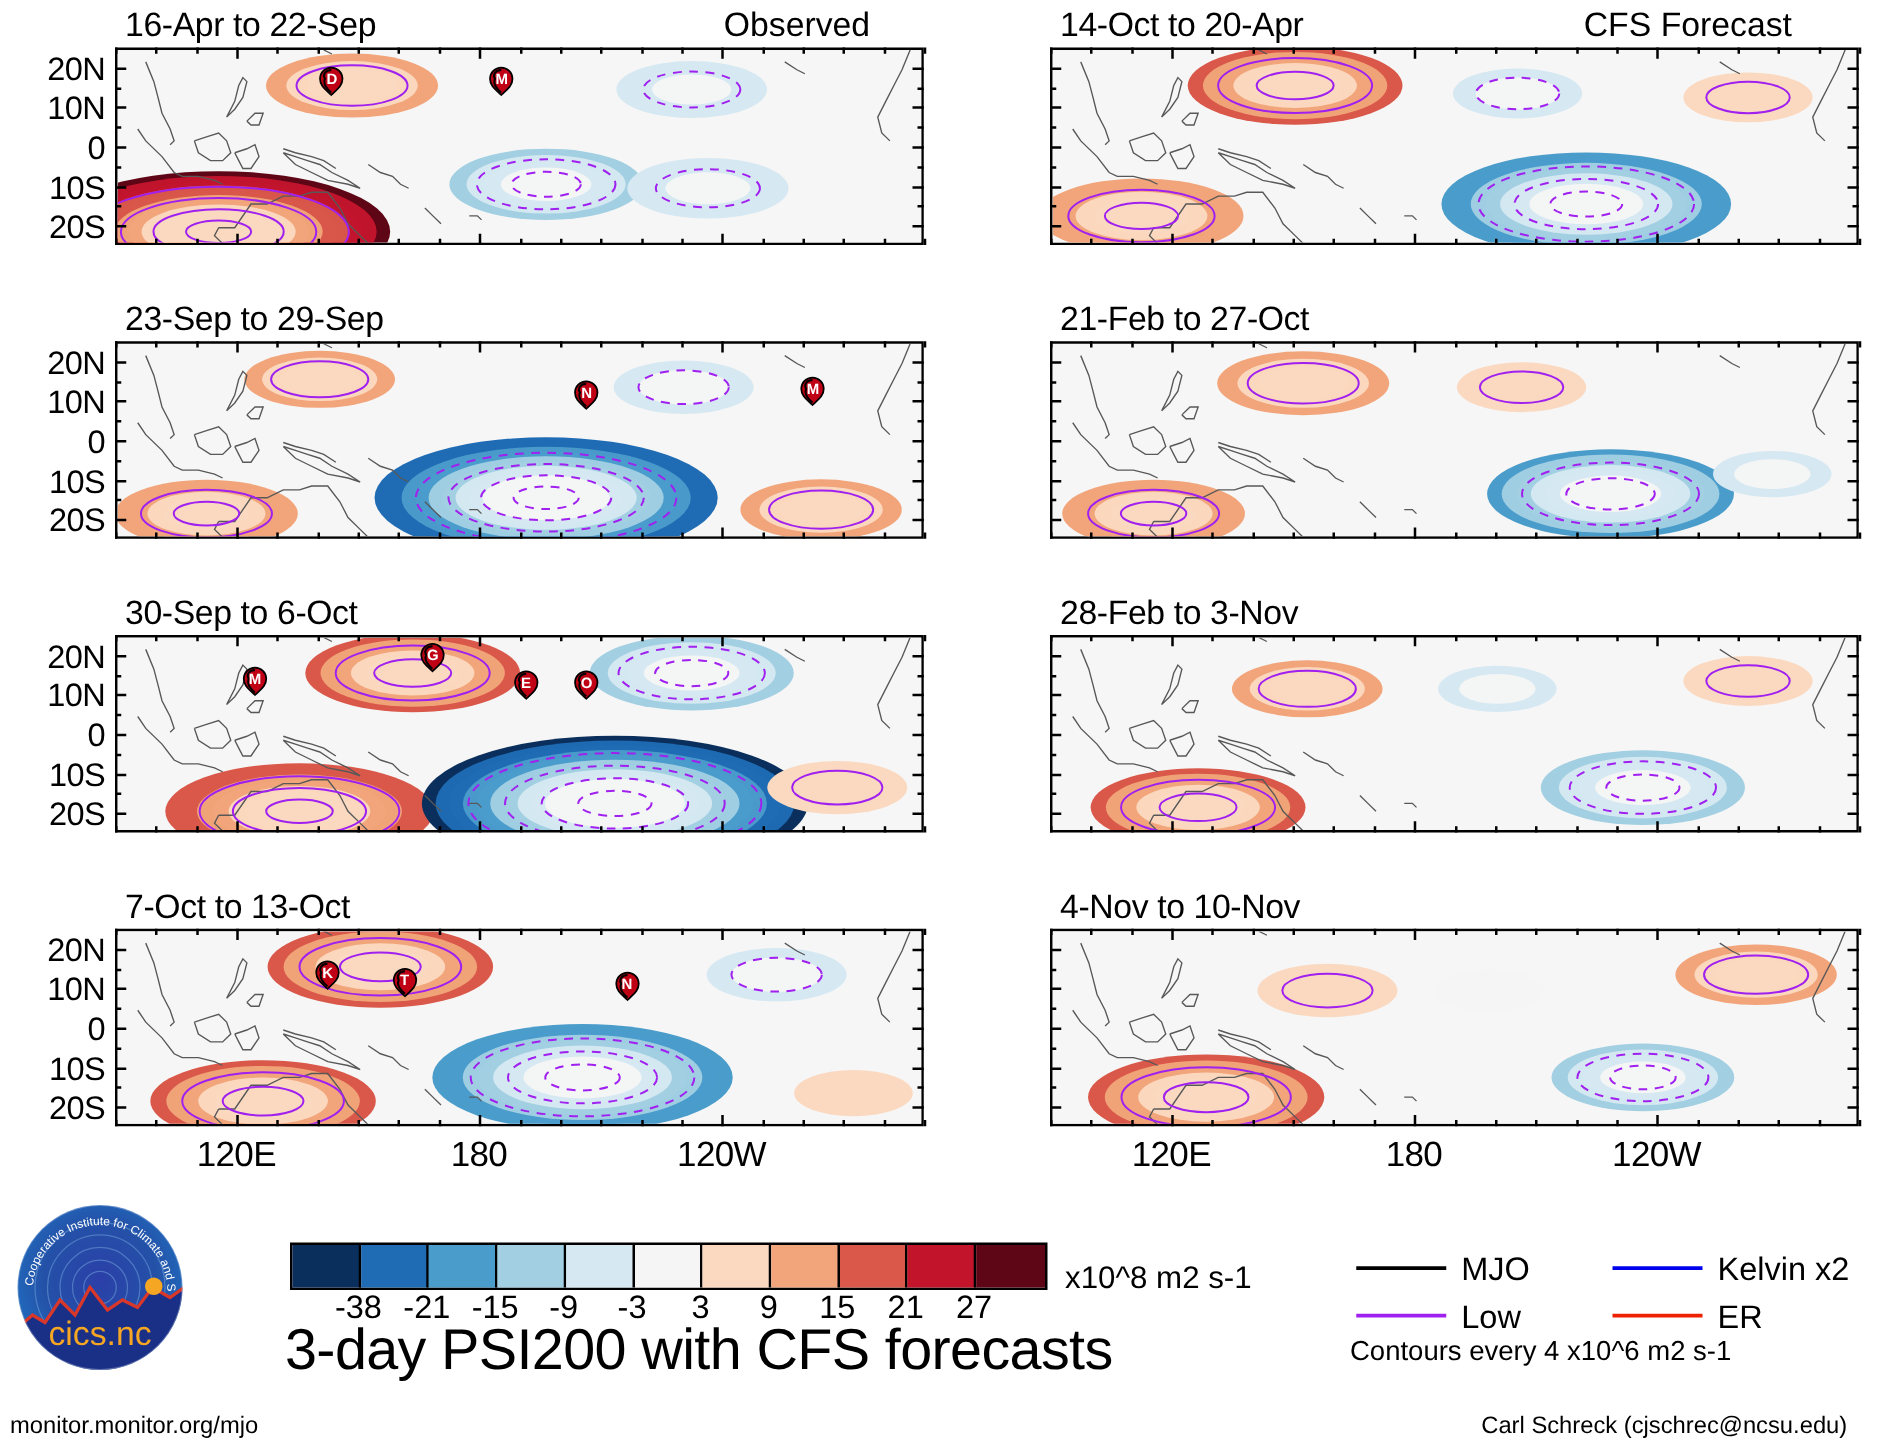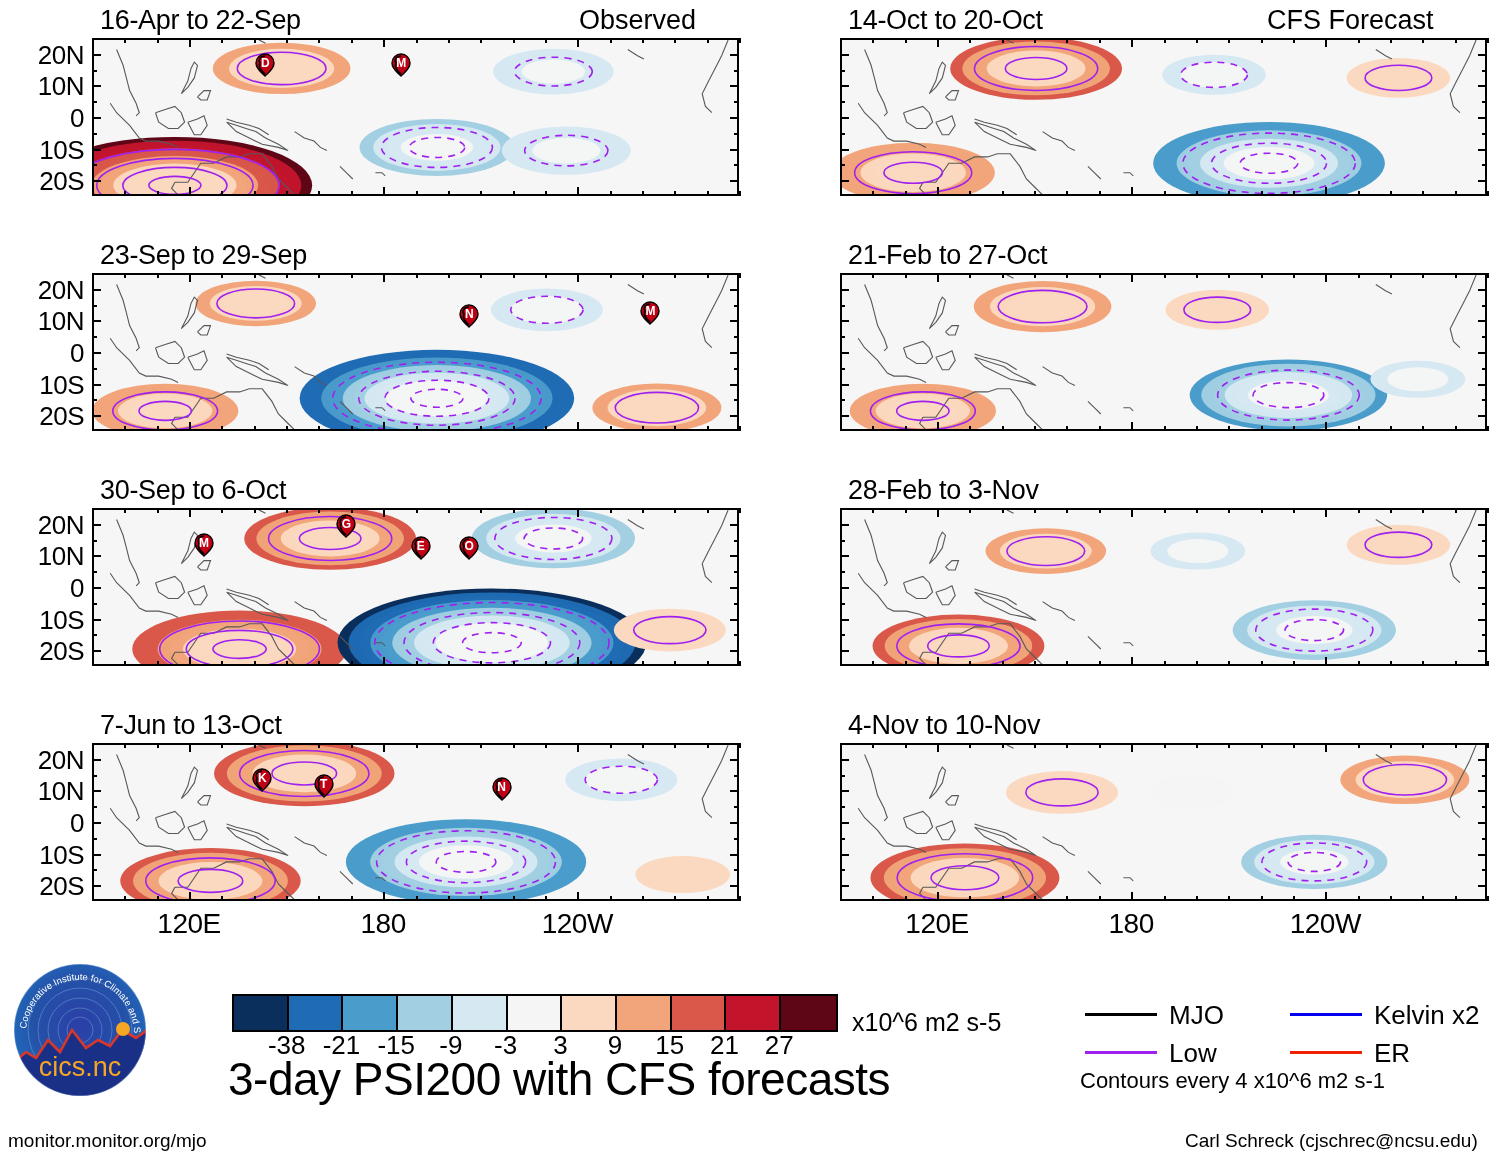--- a/index.html
+++ b/index.html
@@ -477,21 +477,21 @@
       <div class="tick" style="left: 92px; top: 571.2px; height: 2px; width: 5px;"></div>
       <div class="tick" style="left: 734px; top: 571.2px; height: 2px; width: 5px;"></div>
       <div class="tick" style="left: 92px; top: 555.4px; height: 2px; width: 9px;"></div>
       <div class="tick" style="left: 730px; top: 555.4px; height: 2px; width: 9px;"></div>
       <div class="tick" style="left: 92px; top: 539.6px; height: 2px; width: 5px;"></div>
       <div class="tick" style="left: 734px; top: 539.6px; height: 2px; width: 5px;"></div>
       <div class="tick" style="left: 92px; top: 523.8px; height: 2px; width: 9px;"></div>
       <div class="tick" style="left: 730px; top: 523.8px; height: 2px; width: 9px;"></div>
     </div>
     <div class="panel" style="left: 0px; top: 0px;">
-      <div class="ptitle" style="left: 100px; top: 710px;">7-Jun to 13-Oct</div>
+      <div class="ptitle" style="left: 100px; top: 710px;">7-Oct to 13-Oct</div>
       <div class="map" style="left: 92px; top: 743px; width: 647px; height: 158px;">
         <svg width="647" height="158" viewBox="0 0 647 158">
           <clipPath id="clip3">
             <rect width="647" height="158"></rect>
           </clipPath>
           <rect width="647" height="158" fill="#f6f6f6"></rect>
           <g clip-path="url(#clip3)">
             <ellipse cx="116.46" cy="135.88" rx="90.21" ry="32.775" fill="#d9584a" opacity="1"></ellipse>
             <ellipse cx="116.46" cy="135.88" rx="77.43025" ry="28.131875" fill="#f2a57a" opacity="0.97"></ellipse>
             <ellipse cx="116.46" cy="135.88" rx="64.65050000000001" ry="23.488749999999996" fill="#f2a57a" opacity="0.97"></ellipse>
@@ -625,21 +625,21 @@
       <div class="tick" style="left: 92px; top: 806.2px; height: 2px; width: 5px;"></div>
       <div class="tick" style="left: 734px; top: 806.2px; height: 2px; width: 5px;"></div>
       <div class="tick" style="left: 92px; top: 790.4px; height: 2px; width: 9px;"></div>
       <div class="tick" style="left: 730px; top: 790.4px; height: 2px; width: 9px;"></div>
       <div class="tick" style="left: 92px; top: 774.6px; height: 2px; width: 5px;"></div>
       <div class="tick" style="left: 734px; top: 774.6px; height: 2px; width: 5px;"></div>
       <div class="tick" style="left: 92px; top: 758.8px; height: 2px; width: 9px;"></div>
       <div class="tick" style="left: 730px; top: 758.8px; height: 2px; width: 9px;"></div>
     </div>
     <div class="panel" style="left: 0px; top: 0px;">
-      <div class="ptitle" style="left: 848px; top: 5px;">14-Oct to 20-Oct</div>
+      <div class="ptitle" style="left: 848px; top: 5px;">14-Oct to 20-Apr</div>
       <div class="pcorner" style="top: 5px; left: 1267px;">CFS Forecast</div>
       <div class="map" style="left: 840px; top: 38px; width: 647px; height: 158px;">
         <svg width="647" height="158" viewBox="0 0 647 158">
           <clipPath id="clip4">
             <rect width="647" height="158"></rect>
           </clipPath>
           <rect width="647" height="158" fill="#f6f6f6"></rect>
           <g clip-path="url(#clip4)">
             <ellipse cx="71.17" cy="132.72" rx="81.654" ry="29.924999999999997" fill="#f2a57a" opacity="1"></ellipse>
             <ellipse cx="71.17" cy="132.72" rx="67.19443749999999" ry="24.62578125" fill="#f2a57a" opacity="0.97"></ellipse>
@@ -1128,21 +1128,21 @@
     <div class="cblab" style="left: 301.455px; width: 80px; top: 1030px;">-21</div>
     <div class="cblab" style="left: 356.182px; width: 80px; top: 1030px;">-15</div>
     <div class="cblab" style="left: 410.909px; width: 80px; top: 1030px;">-9</div>
     <div class="cblab" style="left: 465.636px; width: 80px; top: 1030px;">-3</div>
     <div class="cblab" style="left: 520.364px; width: 80px; top: 1030px;">3</div>
     <div class="cblab" style="left: 575.091px; width: 80px; top: 1030px;">9</div>
     <div class="cblab" style="left: 629.818px; width: 80px; top: 1030px;">15</div>
     <div class="cblab" style="left: 684.545px; width: 80px; top: 1030px;">21</div>
     <div class="cblab" style="left: 739.273px; width: 80px; top: 1030px;">27</div>
   </div>
-<div class="units" style="left:852px;top:1008px;">x10^6 m2 s-5</div>
+<div class="units" style="left:852px;top:1008px;">x10^8 m2 s-1</div>
 
 <div class="maintitle" style="left:228px;top:1052px;">3-day PSI200 with CFS forecasts</div>
 
 <div class="logo" style="left:10px;top:960px;width:140px;height:140px;">
   <svg width="140" height="140" viewBox="0 0 140 140">
     <defs>
       <radialGradient id="lg" cx="50%" cy="45%" r="62%">
         <stop offset="0%" stop-color="#2b3fa8"></stop>
         <stop offset="55%" stop-color="#2451a8"></stop>
         <stop offset="100%" stop-color="#1f74c4"></stop>

